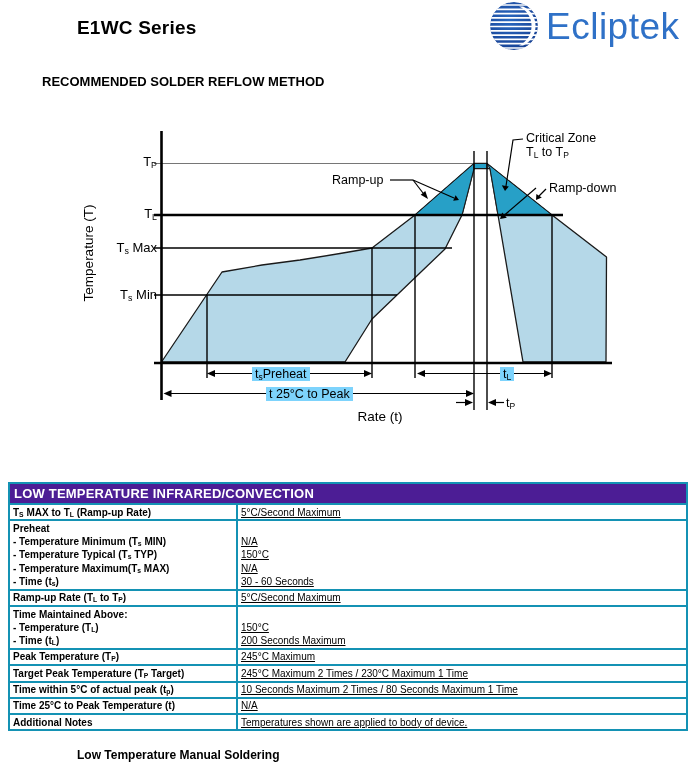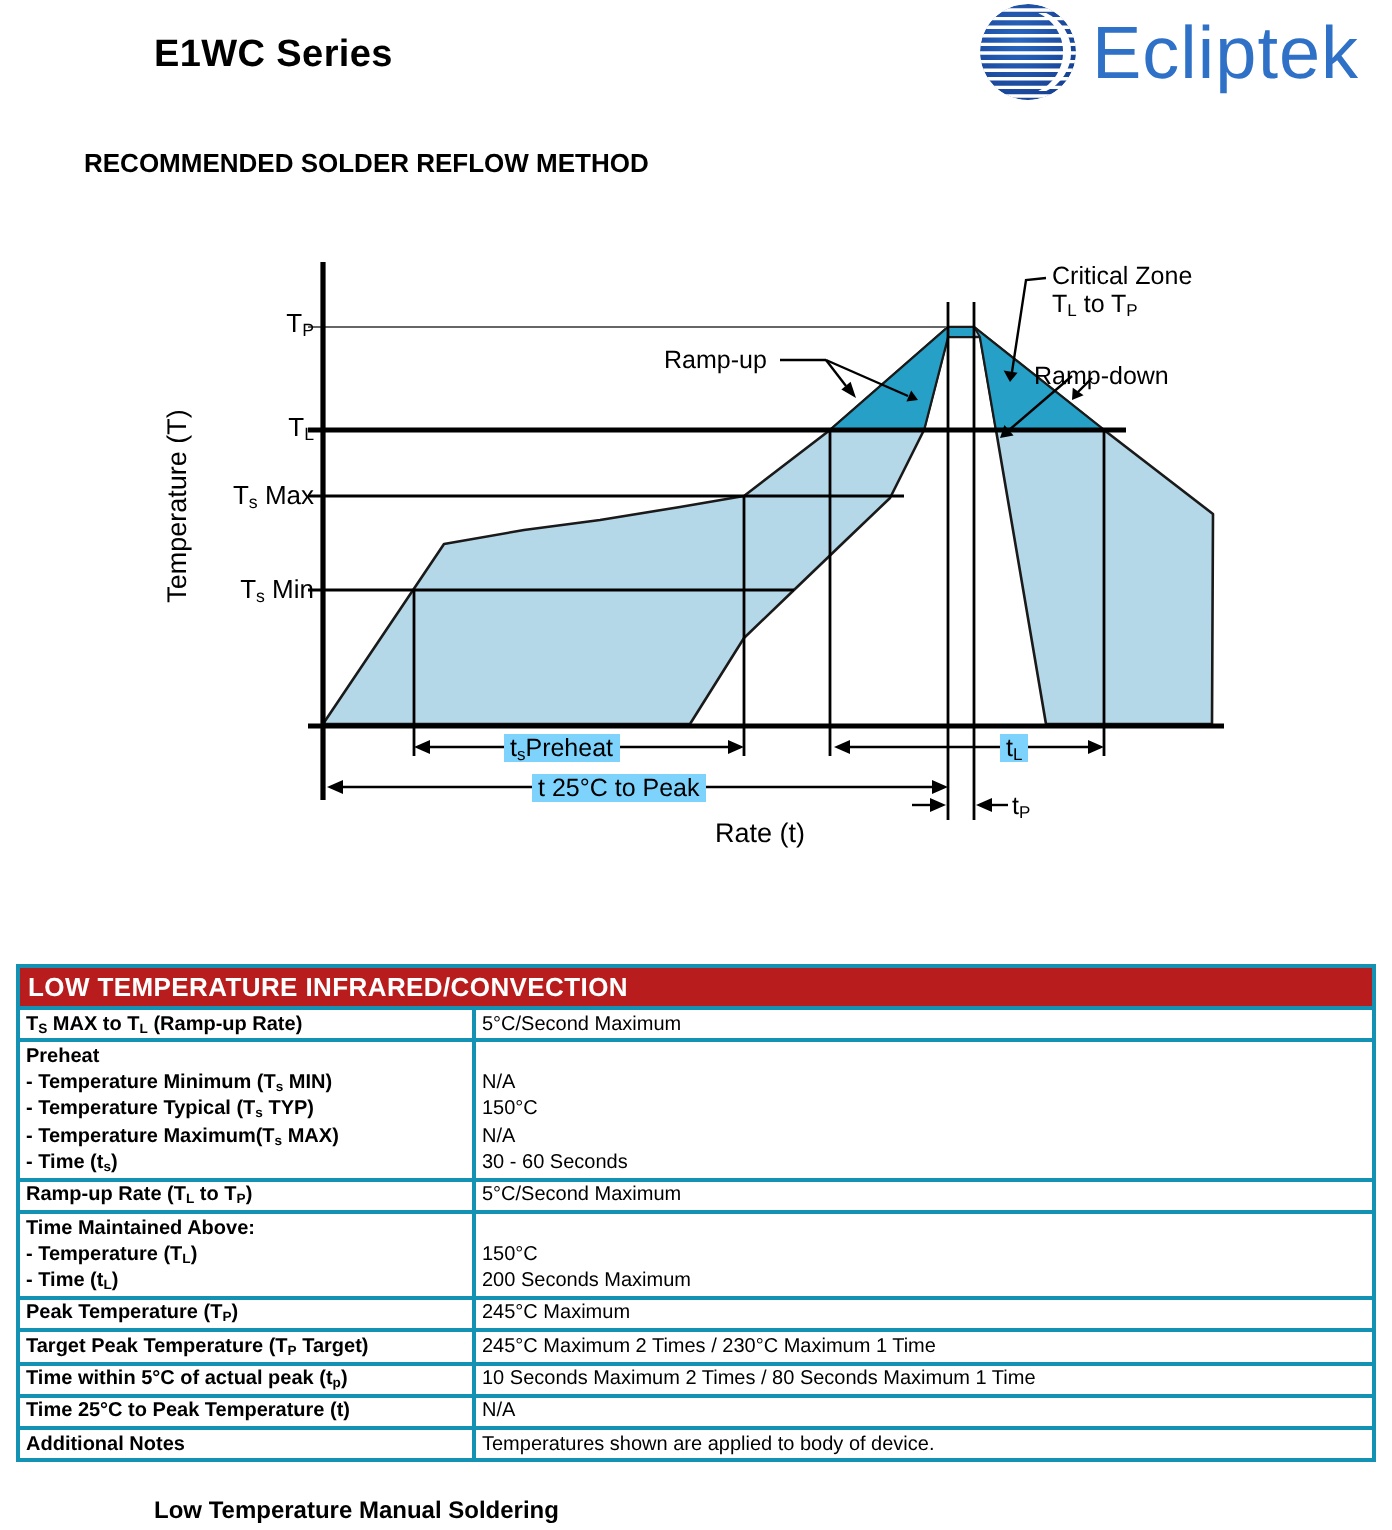--- a/index.html
+++ b/index.html
@@ -16,22 +16,22 @@
   .clabel{font-size:12.5px;line-height:14px;white-space:nowrap;}
   .tick{width:100px;text-align:right;font-size:13px;}
   .dimlab{background:#7dd3fc;padding:0 3px;}
   .center{text-align:center;}
   
   #spec-table{position:absolute;left:8px;top:482px;width:680px;border-collapse:collapse;
               border:2.5px solid #1492b4;}
   #spec-table td{border:2px solid #1492b4;font-size:10px;line-height:13.3px;
                  padding:0.5px 3px;background:#fff;}
   #spec-table td.lbl{font-weight:bold;width:220px;vertical-align:top;}
-  #spec-table td.val{vertical-align:bottom;}
-  #spec-table .title-cell{background:#b91c1c;color:#fff;font-size:13px;font-weight:bold;
+  #spec-table td.val{vertical-align:bottom;text-decoration:underline;}
+  #spec-table .title-cell{background:#4c1d95;color:#fff;font-size:13px;font-weight:bold;
                  height:17px;letter-spacing:0.2px;padding:1px 4px;border:0;}
 </style>
 </head>
 <body>
 
 <div id="page">
 
   <div class="abs series-title">E1WC Series</div>
 
   <div class="abs logo-wrap">
@@ -131,21 +131,21 @@
   <div class="abs clabel" style="left:9px;top:246px;width:160px;text-align:center;font-size:13.5px;transform:rotate(-90deg);">Temperature (T)</div>
   <div class="abs clabel center" style="left:320px;top:410px;width:120px;font-size:13.5px;">Rate (t)</div>
 
   <div class="abs clabel tick" style="left:57px;top:155px;">T<sub>P</sub></div>
   <div class="abs clabel tick" style="left:57px;top:207px;">T<sub>L</sub></div>
   <div class="abs clabel tick" style="left:57px;top:240.5px;">T<sub>s</sub> Max</div>
   <div class="abs clabel tick" style="left:57px;top:287.5px;">T<sub>s</sub> Min</div>
 
   <div class="abs clabel" style="left:332px;top:172.5px;">Ramp-up</div>
   <div class="abs clabel" style="left:526px;top:130.5px;">Critical Zone<br>T<sub>L</sub> to T<sub>P</sub></div>
-  <div class="abs clabel" style="left:517px;top:181px;">Ramp-down</div>
+  <div class="abs clabel" style="left:549px;top:181px;">Ramp-down</div>
 
   <div class="abs clabel dimlab" style="left:252px;top:366.5px;">t<sub>s</sub>Preheat</div>
   <div class="abs clabel dimlab" style="left:500px;top:366.5px;">t<sub>L</sub></div>
   <div class="abs clabel dimlab" style="left:266px;top:386.5px;">t 25°C to Peak</div>
   <div class="abs clabel" style="left:506px;top:395.5px;">t<sub>P</sub></div>
 
   <table id="spec-table">
     <tbody id="spec-body">
       <tr>
         <td class="title-cell" colspan="2">LOW TEMPERATURE INFRARED/CONVECTION</td>

